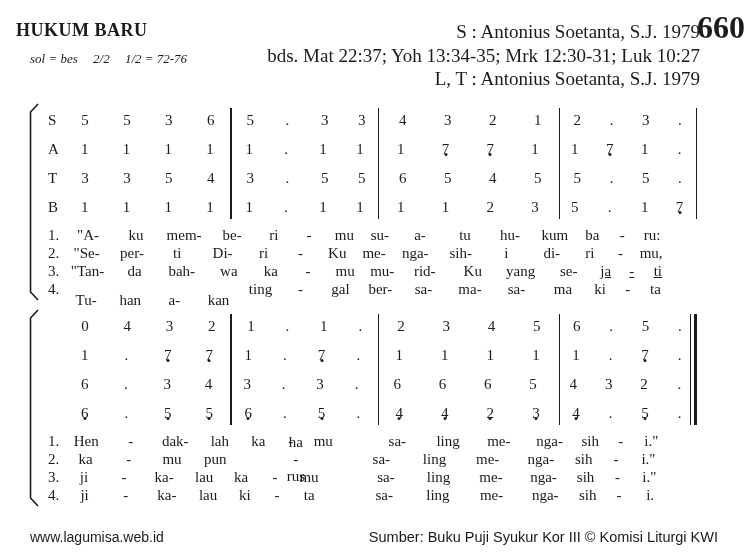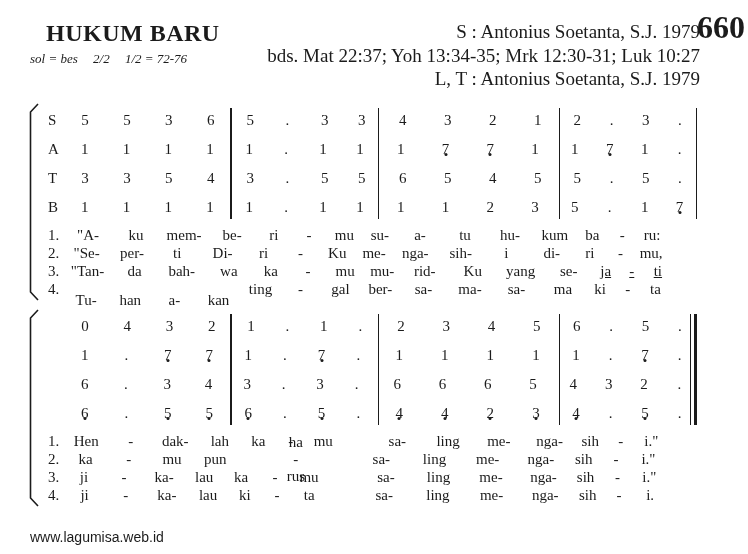--- a/index.html
+++ b/index.html
@@ -3,21 +3,21 @@
 <meta charset="utf-8">
 <style>
   html,body{margin:0;padding:0;}
   body{
     width:748px;height:554px;position:relative;background:#ffffff;
     font-family:"Liberation Serif",serif;color:#1b1b1b;overflow:hidden;
   }
   .page{position:absolute;inset:0;}
 
   
-  .title{position:absolute;left:46px;top:20px;font-size:24px;font-weight:bold;letter-spacing:.5px;}
+  .title{position:absolute;left:16px;top:20px;font-size:18px;font-weight:bold;letter-spacing:.5px;}
   .tempo{position:absolute;left:30px;top:51px;font-style:italic;font-size:13px;}
   .tempo span{margin-right:12px;}
   .credits{position:absolute;right:48px;top:20px;text-align:right;font-size:19px;line-height:23.5px;}
   .song-number{position:absolute;right:3px;top:11px;font-size:32px;font-weight:bold;line-height:1;}
 
   
   .system{position:absolute;left:26px;width:671px;}
   .sys0{top:106px;}
   .sys1{top:312px;}
   .bracket{position:absolute;left:1px;top:-3px;}
@@ -553,13 +553,14 @@
                 <div class="cell">i.</div>
                 <div class="cell"></div>
               </div>
             </div>
           </div>
         </div>
       </section>
     </div>
 
   <div class="site">www.lagumisa.web.id</div>
+  <div class="source">Sumber: Buku Puji Syukur Kor III © Komisi Liturgi KWI</div>
 </div>
 
 </body></html>

